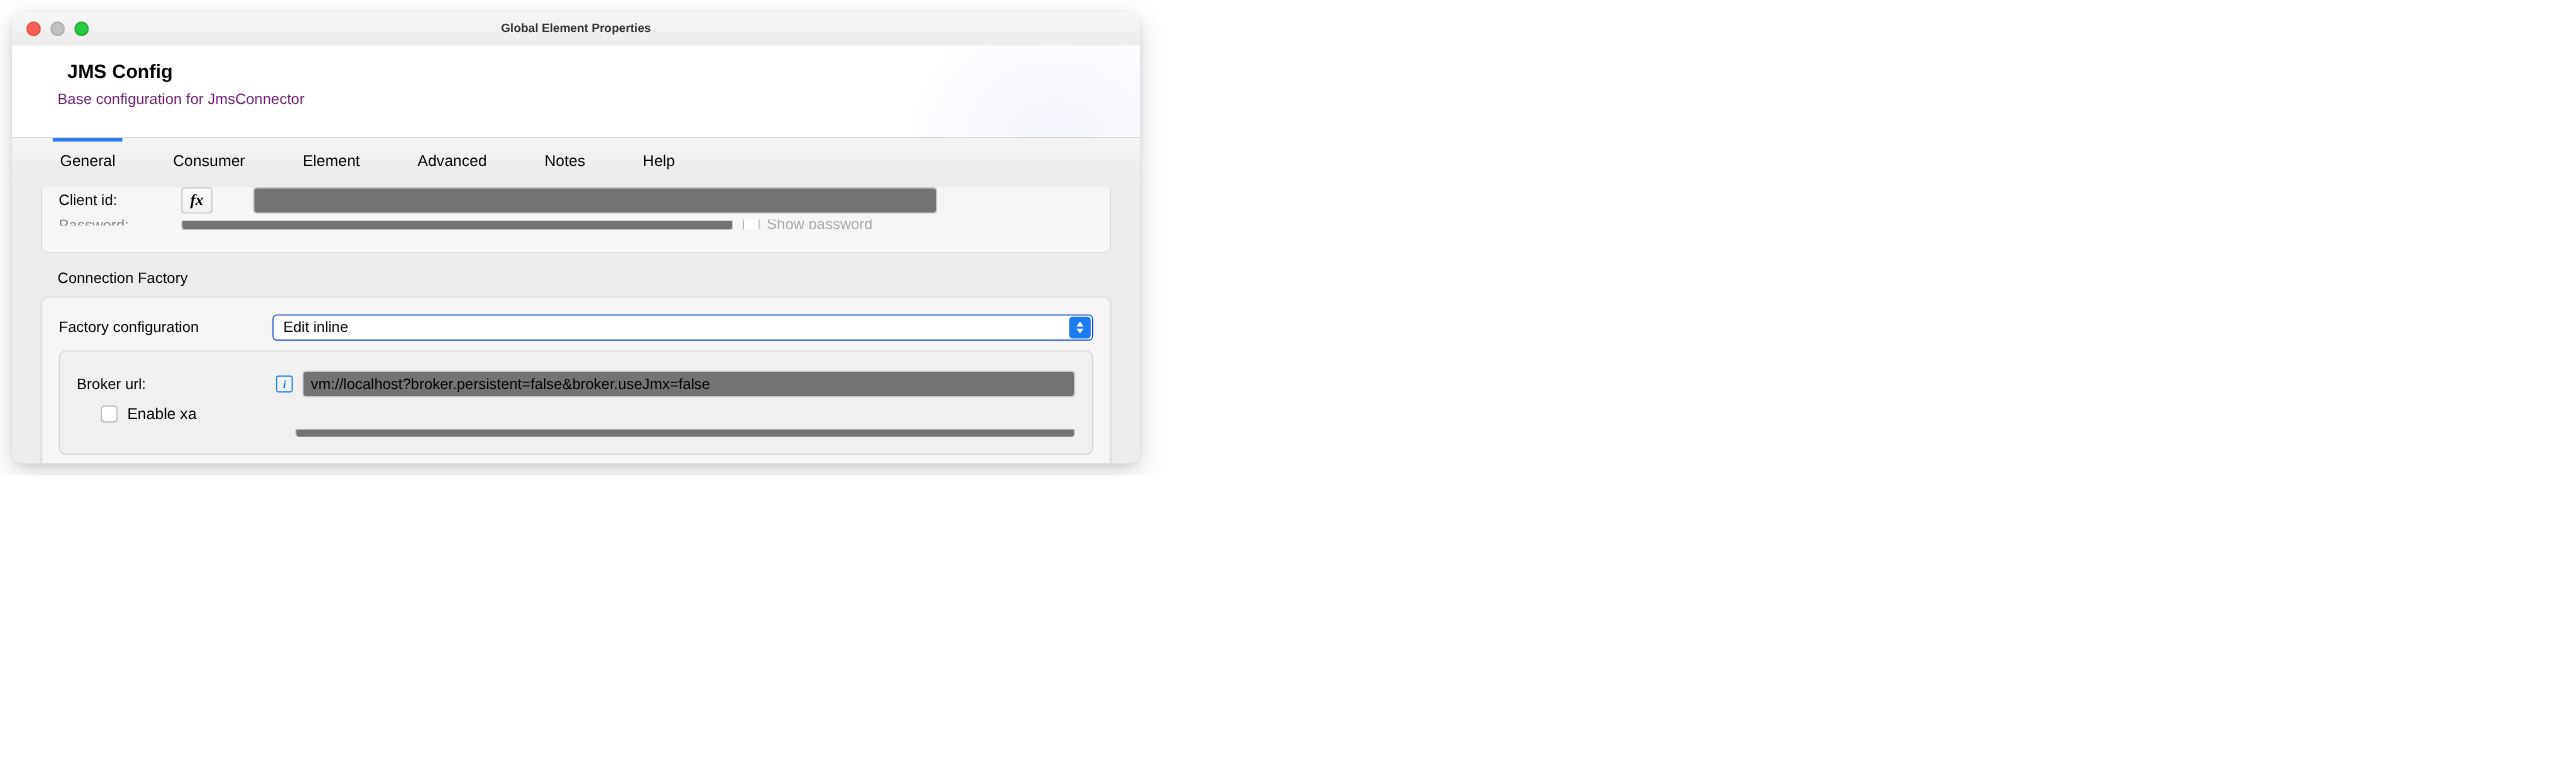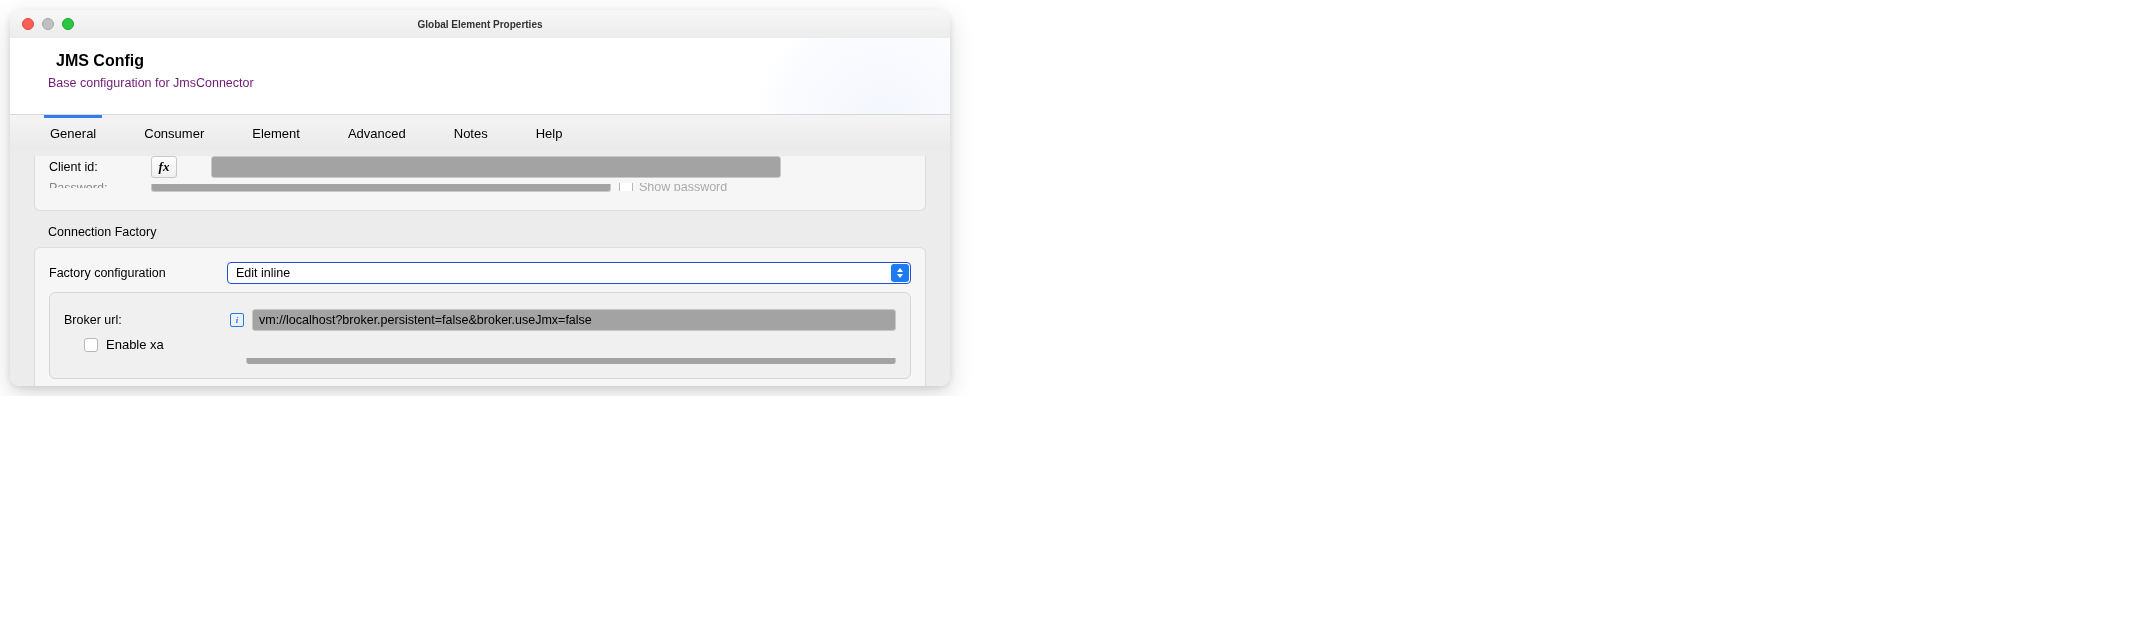--- a/index.html
+++ b/index.html
@@ -152,21 +152,21 @@
       justify-content: center;
       font-style: italic;
       font-family: Georgia, serif;
       font-size: 13px;
       font-weight: 600;
       cursor: pointer;
     }
     .text-input {
       flex: 1;
       height: 22px;
-      background: #a3a3a3;
+      background: #737373;
       border: 1px solid #c8c8c8;
       border-radius: 3px;
       padding: 0 6px;
       font-size: 12.5px;
     }
     .text-input.cut {
       border-top: none;
       height: 8px;
       border-top-left-radius: 0;
       border-top-right-radius: 0;

